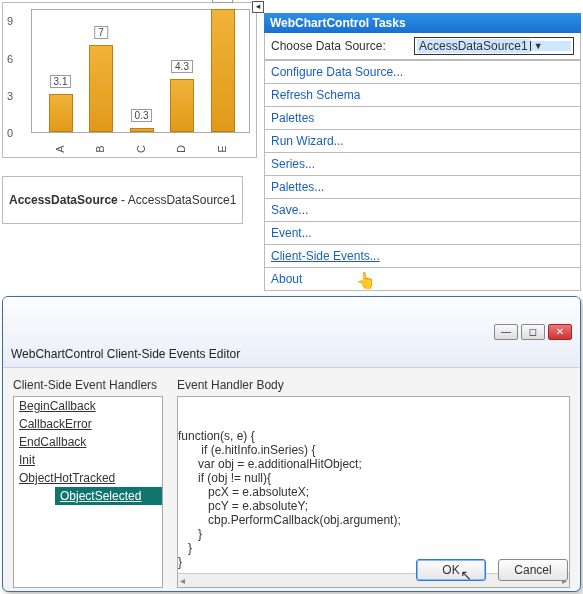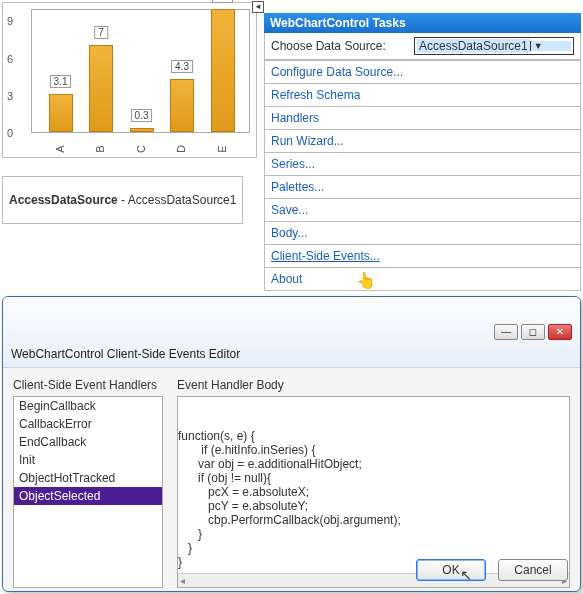--- a/index.html
+++ b/index.html
@@ -35,22 +35,22 @@
 
 .dialog { position: absolute; left: 2px; top: 296px; right: 2px; bottom: 2px; border: 1px solid #3a6ea5; border-radius: 6px; background: #f4f4f4; box-shadow: 3px 3px 6px rgba(0,0,0,.25); overflow: hidden; }
 .dlg-title { background: linear-gradient(#fdfdfe,#e8eef8); padding: 6px 8px; border-bottom: 1px solid #c8d4e6; display: flex; align-items: center; }
 .dlg-title span { flex: 1; color: #222; margin-top: 44px; }
 .winbtn { width: 24px; height: 16px; margin-left: 3px; border: 1px solid #888; border-radius: 2px; background: linear-gradient(#fafafa,#ddd); font-size: 10px; text-align: center; line-height: 13px; cursor: pointer; }
 .winbtn.close { background: linear-gradient(#e77,#c33); color: #fff; border-color: #a22; }
 .dlg-body { padding: 8px 10px 44px 10px; display: flex; gap: 8px; height: calc(100% - 30px); }
 .col { display: flex; flex-direction: column; }
 .col-lbl { font-size: 12px; color: #333; padding: 2px 0 4px; }
 .listbox { border: 1px solid #aaa; background: #fff; width: 150px; flex: 1; overflow: hidden; }
-.list-item { padding: 2px 5px; cursor: pointer; }
-.list-item.sel { background: #4c1d95; color: #fff; }
+.list-item { padding: 2px 5px; cursor: pointer; text-decoration: underline; }
+.list-item.sel { background: #0f766e; color: #fff; margin-left: 41px; }
 .codearea { border: 1px solid #aaa; background: #fff; flex: 1; padding: 4px 0; font-family: "Courier New", monospace; font-size: 12px; white-space: pre; overflow: auto; position: relative; }
 .scroll-h { position: absolute; bottom: 0; left: 0; right: 0; height: 14px; background: #eee; border-top: 1px solid #ccc; display: flex; align-items: center; justify-content: space-between; padding: 0 2px; color: #888; font-size: 10px; }
 .dlg-buttons { position: absolute; right: 12px; bottom: 10px; display: flex; gap: 12px; }
 .btn { min-width: 70px; padding: 3px 10px; border: 1px solid #888; border-radius: 3px; background: linear-gradient(#fdfdfd,#e6e6e6); cursor: pointer; text-align: center; }
 .btn.primary { border-color: #2b78e4; box-shadow: 0 0 0 1px #8ab8f0 inset; }
 .cursor-arrow { position: absolute; right: 108px; bottom: 8px; font-size: 14px; pointer-events: none; }
 </style>
 </head>
 <body>
 
@@ -99,36 +99,36 @@
     </div>
   </div>
   <div id="task-items">
       <div class="task-row">
         <span class="task-link">Configure Data Source...</span>
       </div>
       <div class="task-row">
         <span class="task-link">Refresh Schema</span>
       </div>
       <div class="task-row">
-        <span class="task-link">Handlers</span>
+        <span class="task-link">Palettes</span>
       </div>
       <div class="task-row">
         <span class="task-link">Run Wizard...</span>
       </div>
       <div class="task-row">
         <span class="task-link">Series...</span>
       </div>
       <div class="task-row">
         <span class="task-link">Palettes...</span>
       </div>
       <div class="task-row">
         <span class="task-link">Save...</span>
       </div>
       <div class="task-row">
-        <span class="task-link">Body...</span>
+        <span class="task-link">Event...</span>
       </div>
       <div class="task-row">
         <span class="task-link active">Client-Side Events...</span>
       </div>
       <div class="task-row">
         <span class="task-link">About</span>
       </div>
     </div>
 </div>
 <div class="cursor-hand">👆</div>

